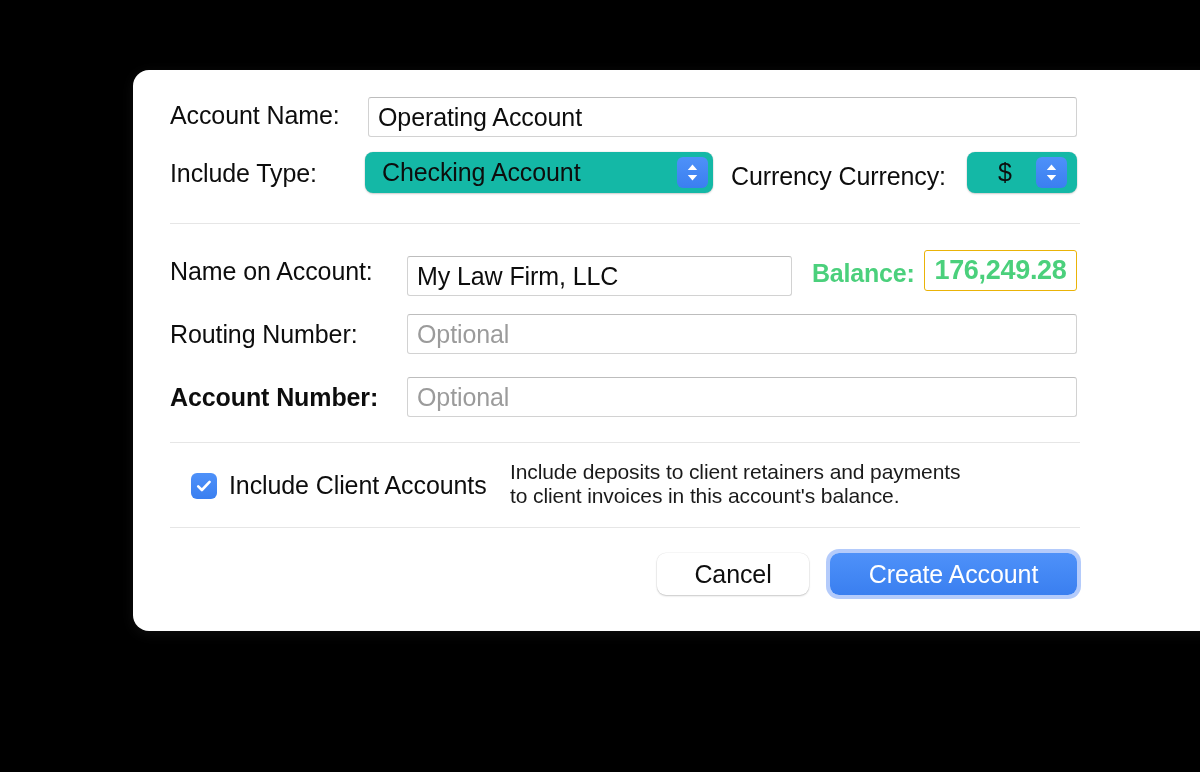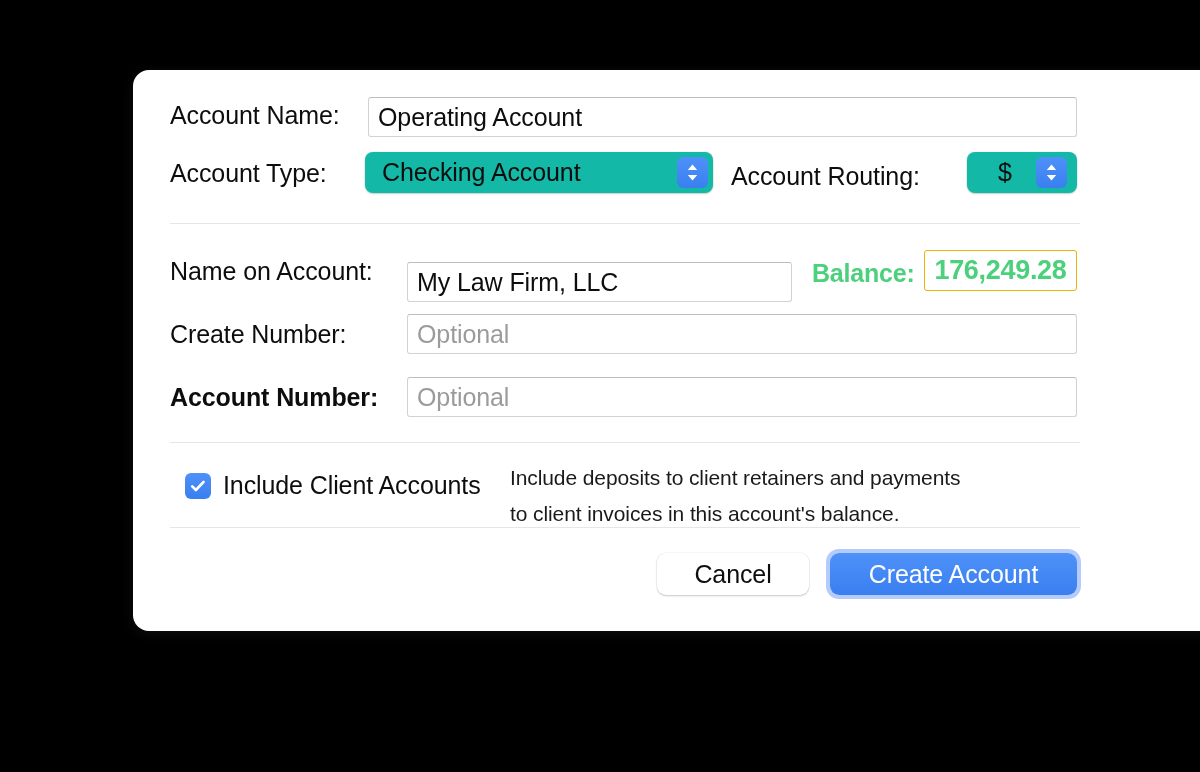--- a/index.html
+++ b/index.html
@@ -156,21 +156,21 @@
     font-size: 25px;
     color: #0d0d0d;
     margin-left: 12px;
     letter-spacing: -0.1px;
     white-space: nowrap;
   }
   .helptext {
     position: absolute;
     font-size: 21px;
     color: #1a1a1a;
-    line-height: 36px;
+    line-height: 24px;
     letter-spacing: -0.1px;
     white-space: pre-line;
   }
 
   
   .btn {
     box-sizing: border-box;
     border-radius: 9px;
     display: flex;
     align-items: center;
@@ -197,60 +197,60 @@
 <div class="screen">
 
   <div class="dialog">
 
     <div class="row" style="left:37px; top:33px;">
       <span class="label" style="width:200px;">Account Name:</span>
     </div>
     <div class="textfield" style="position:absolute; left:235px; top:27px; width:709px; height:40px;">Operating Account</div>
 
     <div class="row" style="left:37px; top:91px;">
-      <span class="label" style="width:200px;">Account Type:</span>
+      <span class="label" style="width:200px;">Include Type:</span>
     </div>
     <div class="popup" style="position:absolute; left:232px; top:82px; width:348px; height:41px;">
       <span class="popup-value">Checking Account</span>
       <span class="stepper">
         <svg width="17" height="21" viewBox="0 0 17 21" aria-hidden="true">
           <path d="M8.5 2.4 L13.2 8.0 L3.8 8.0 Z" fill="#ffffff"></path>
           <path d="M8.5 18.6 L3.8 13.0 L13.2 13.0 Z" fill="#ffffff"></path>
         </svg>
       </span>
     </div>
 
-    <span class="label" style="position:absolute; left:598px; top:94px;">Account Routing:</span>
+    <span class="label" style="position:absolute; left:598px; top:94px;">Currency Currency:</span>
     <div class="popup" style="position:absolute; left:834px; top:82px; width:110px; height:41px;">
       <span class="popup-value center">$</span>
       <span class="stepper" style="position:absolute; right:5px; top:5px;">
         <svg width="17" height="21" viewBox="0 0 17 21" aria-hidden="true">
           <path d="M8.5 2.4 L13.2 8.0 L3.8 8.0 Z" fill="#ffffff"></path>
           <path d="M8.5 18.6 L3.8 13.0 L13.2 13.0 Z" fill="#ffffff"></path>
         </svg>
       </span>
     </div>
 
     <div class="divider" style="left:37px; top:153px; width:910px;"></div>
 
     <span class="label" style="position:absolute; left:37px; top:189px;">Name on Account:</span>
-    <div class="textfield" style="position:absolute; left:274px; top:192px; width:385px; height:40px;text-align:center;">My Law Firm, LLC</div>
+    <div class="textfield" style="position:absolute; left:274px; top:186px; width:385px; height:40px;text-align:center;">My Law Firm, LLC</div>
 
     <span class="balance-label" style="position:absolute; left:679px; top:189px;">Balance:</span>
     <div class="balance-box" style="position:absolute; left:791px; top:180px; width:153px; height:41px;">176,249.28</div>
 
-    <span class="label" style="position:absolute; left:37px; top:252px;">Create Number:</span>
+    <span class="label" style="position:absolute; left:37px; top:252px;">Routing Number:</span>
     <div class="textfield placeholder" style="position:absolute; left:274px; top:244px; width:670px; height:40px;">Optional</div>
 
     <span class="label" style="position:absolute; left:37px; top:315px;font-weight:bold;">Account Number:</span>
     <div class="textfield placeholder" style="position:absolute; left:274px; top:307px; width:670px; height:40px;">Optional</div>
 
     <div class="divider" style="left:37px; top:372px; width:910px;"></div>
 
-    <div class="row" style="left:52px; top:401px;">
+    <div class="row" style="left:58px; top:401px;">
       <span class="checkbox">
         <svg width="18" height="18" viewBox="0 0 18 18" aria-hidden="true">
           <path d="M3.2 9.3 L6.9 13.0 L14.6 4.9" stroke="#ffffff" stroke-width="2.6" fill="none" stroke-linecap="round" stroke-linejoin="round"></path>
         </svg>
       </span>
       <span class="checkbox-label">Include Client Accounts</span>
     </div>
 
     <div class="helptext" style="left:377px; top:390px; width:520px;">Include deposits to client retainers and payments
 to client invoices in this account's balance.</div>

